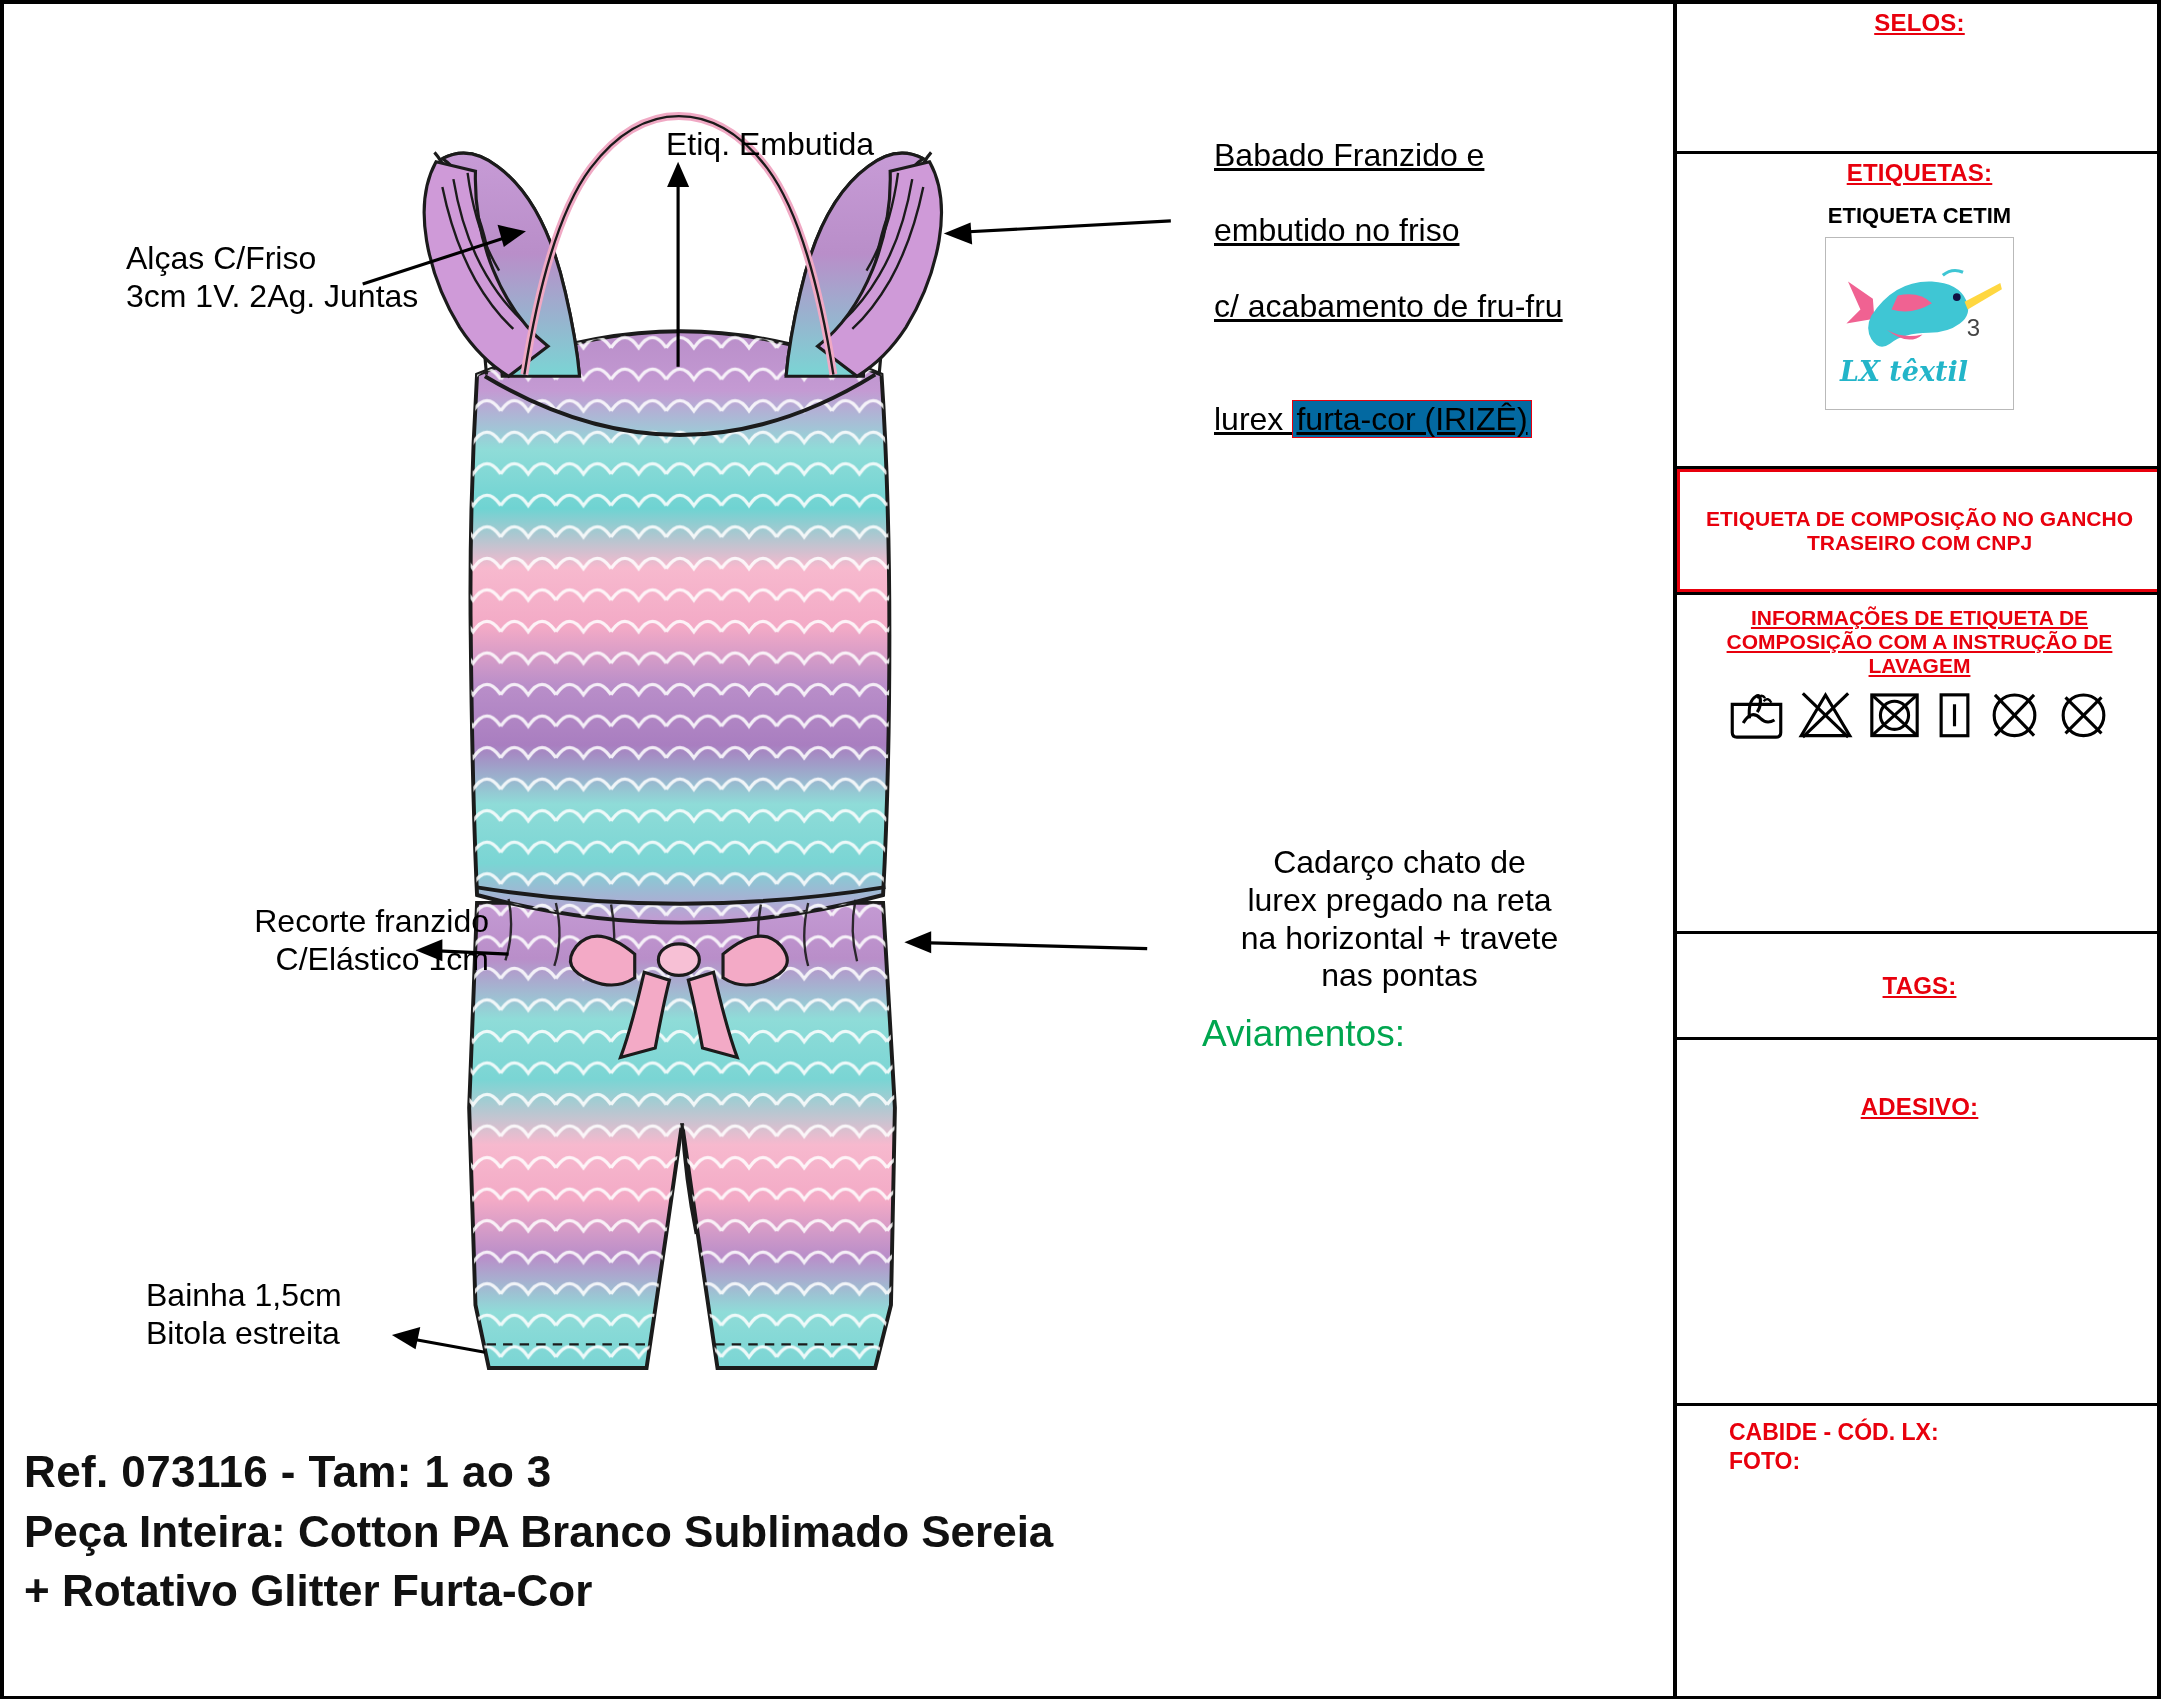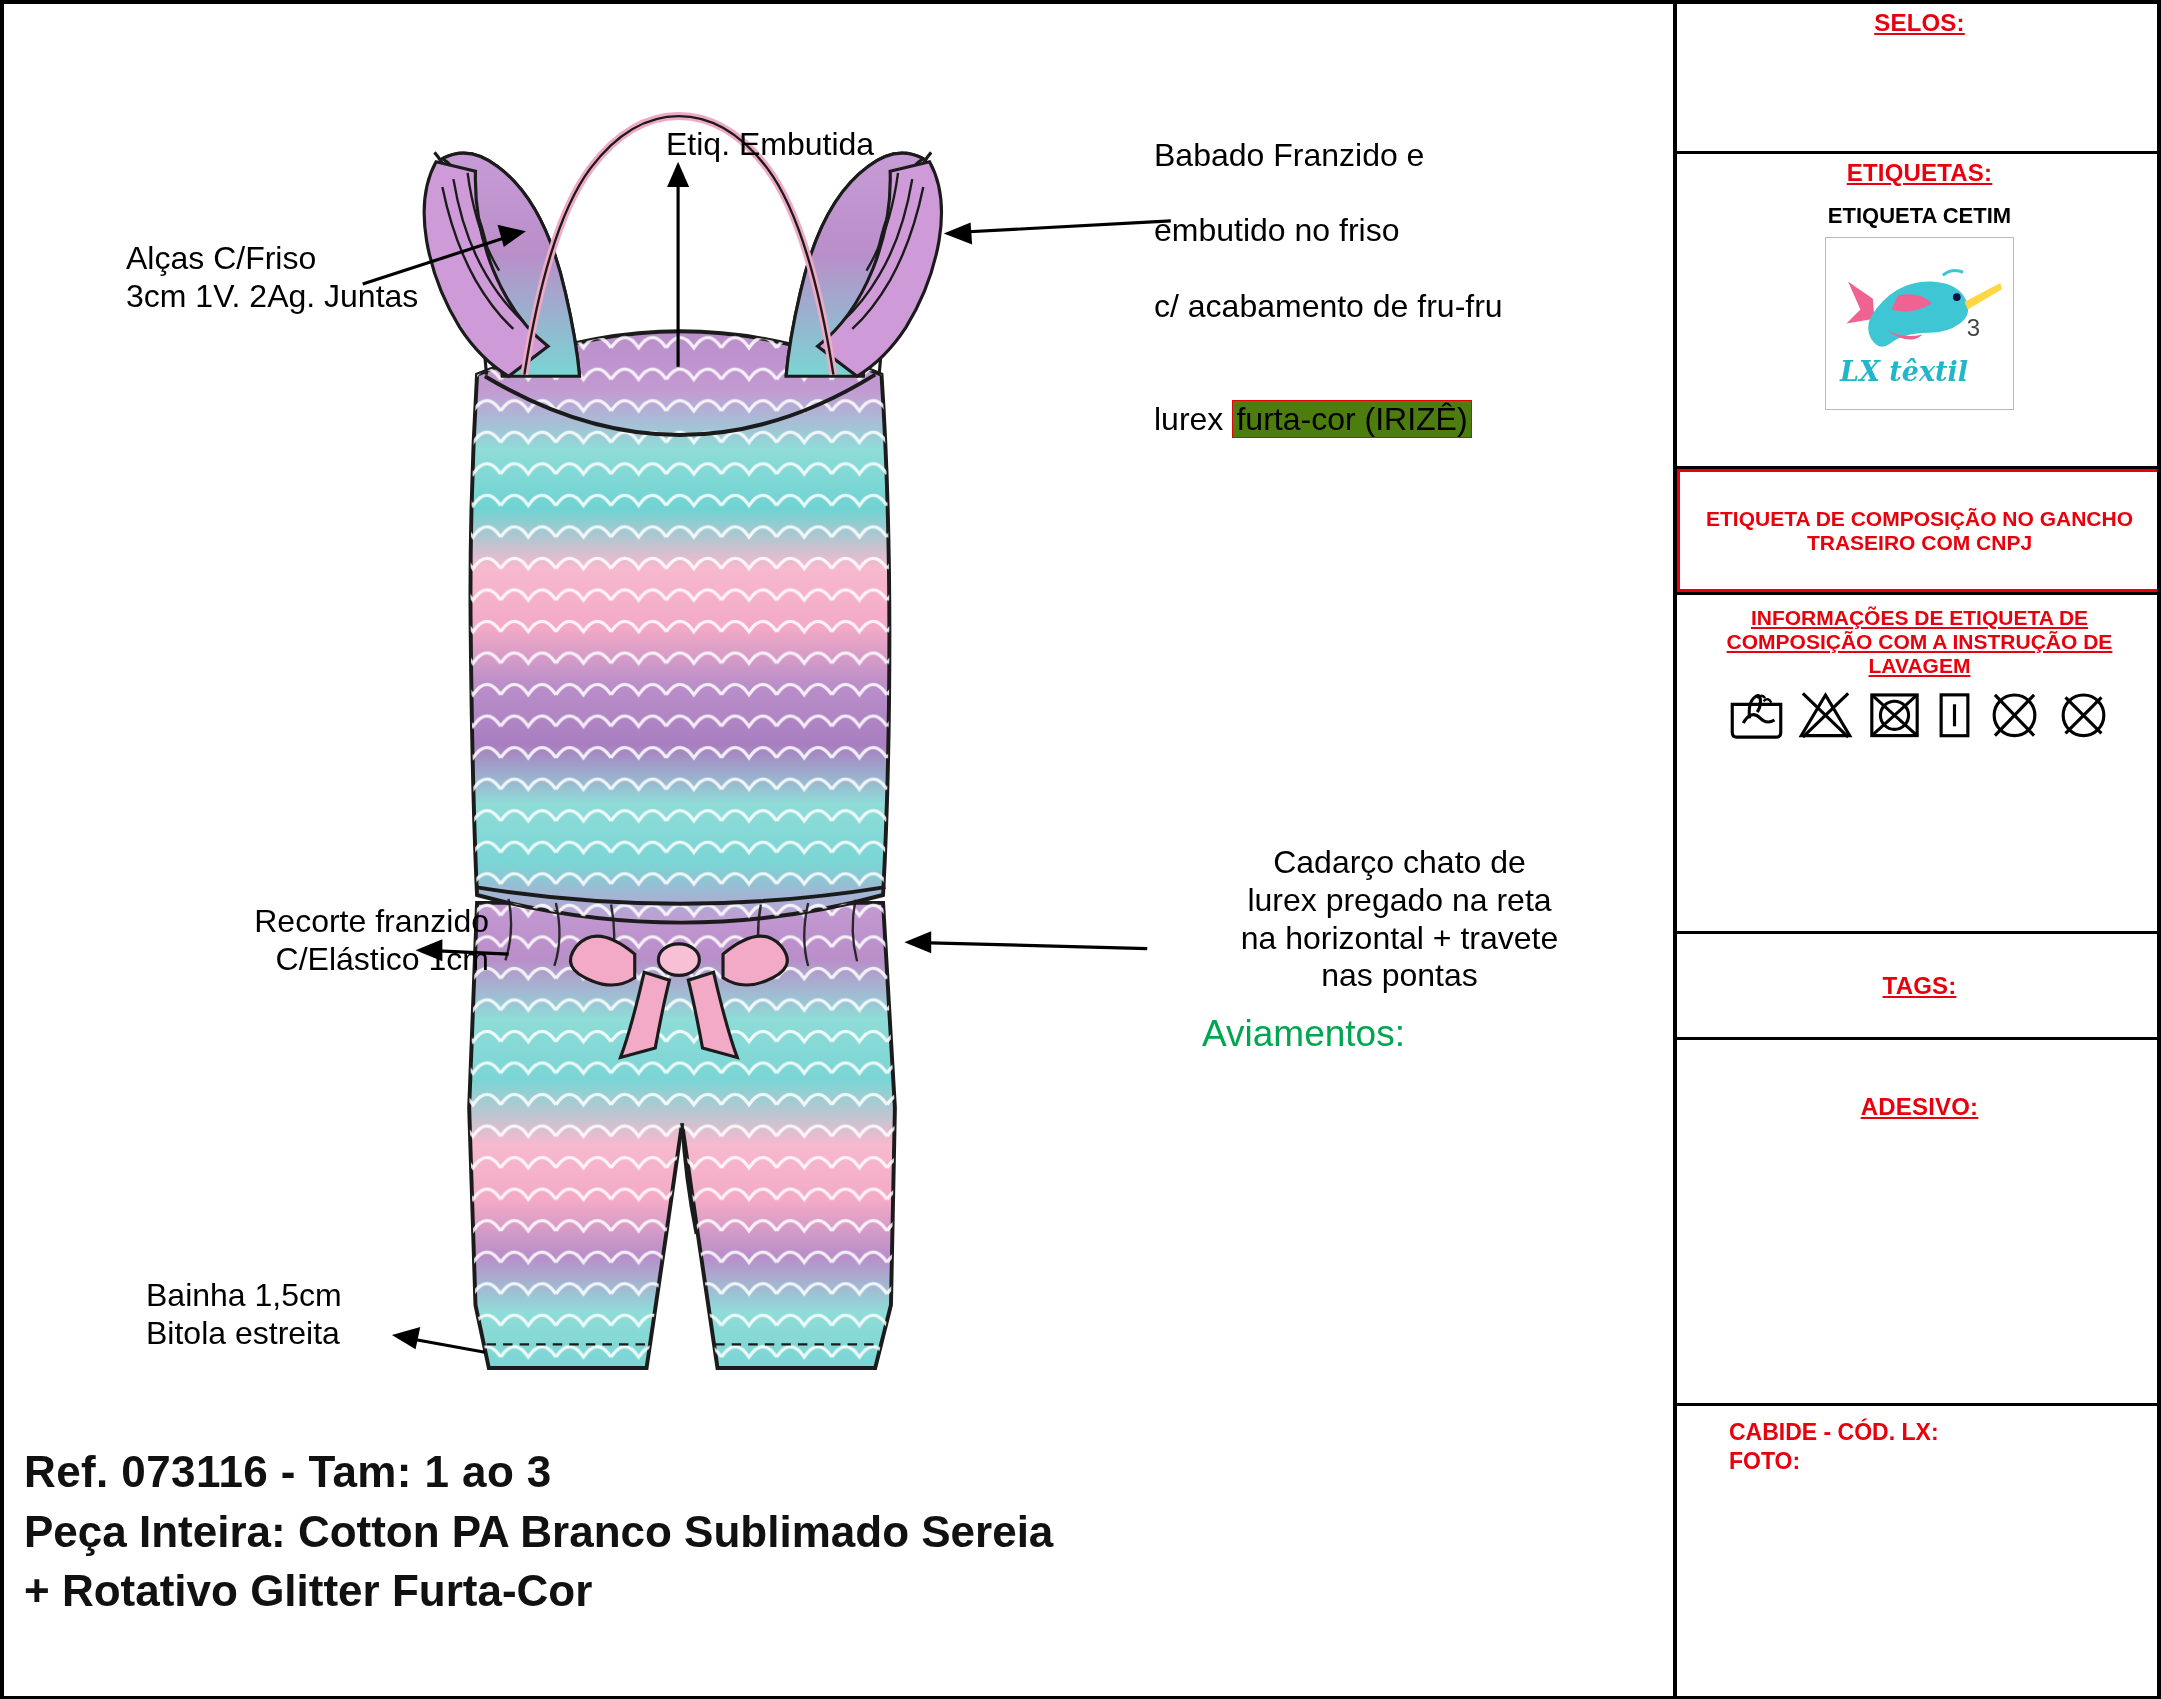--- a/index.html
+++ b/index.html
@@ -121,21 +121,21 @@
   }
   
   .ann {
     position: absolute;
     font-size: 32px;
     color: #000;
     line-height: 1.18;
     white-space: pre-line;
   }
   .hl-yellow {
-    background: #4d7c0f;
+    background: #0369a1;
     border: 1.6px solid #e8000d;
     padding: 0 3.2px;
     margin-top: 27px;
   }
   .aviamentos-title {
     position: absolute;
     color: #00a64f;
     font-size: 37px;
     left: 1198px;
     top: 1009px;
@@ -300,21 +300,21 @@
         <path d="M610,1710 L500,1690"></path>
         <path d="M492,1688 l36,-10 l-6,28 Z" fill="#000" stroke="none"></path>
       </g>
     </svg>
 
     <div class="ann" style="left:662px; top:122px;">Etiq. Embutida</div>
 
     <div class="ann" style="left:122px; top:236px;">Alças C/Friso
 3cm 1V. 2Ag. Juntas</div>
 
-    <div class="ann" style="left:1150px; top:95px;">
+    <div class="ann" style="left:1210px; top:95px;text-decoration:underline;">
       <div>Babado Franzido e</div>
       <div>embutido no friso</div>
       <div>c/ acabamento de fru-fru</div>
       <div>
         <span>lurex </span><span class="hl-yellow">furta-cor (IRIZÊ)</span>
       </div>
     </div>
 
     <div class="ann" style="left:217px; top:899px; text-align:right; width:268px;">Recorte franzido
 C/Elástico 1cm</div>

